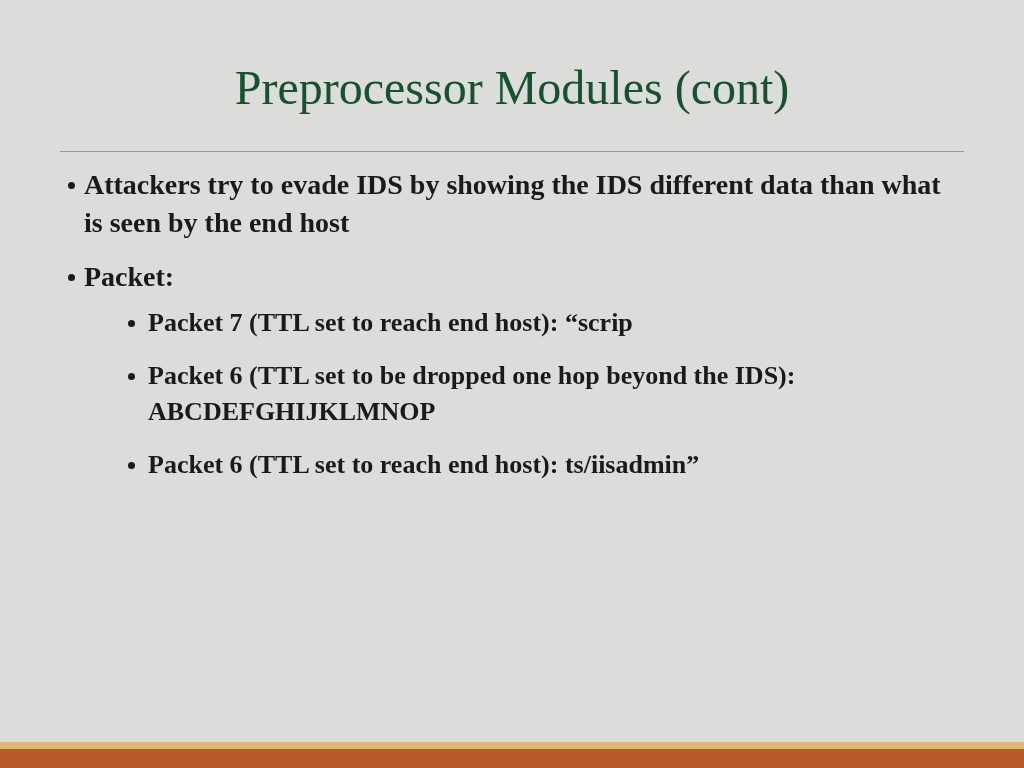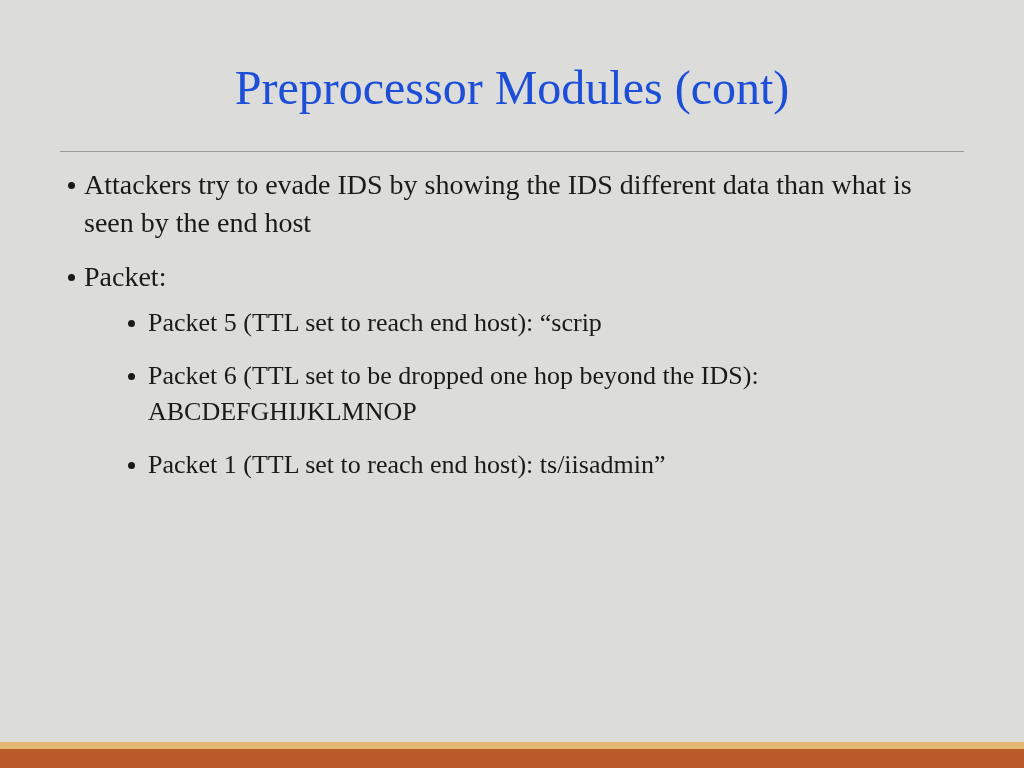--- a/index.html
+++ b/index.html
@@ -13,30 +13,31 @@
   .slide {
     width: 1024px;
     height: 768px;
     position: relative;
     padding: 60px 60px 0 60px;
   }
   .title {
     font-size: 48px;
     font-weight: 400;
     text-align: center;
-    color: #1d4ed8;
+    color: #14532d;
     margin-bottom: 36px;
   }
   .divider {
     border: none;
     border-top: 1px solid #9a9a98;
     margin: 0 0 14px 0;
   }
   .content {
     padding: 0 8px 0 8px;
+    font-weight: bold;
   }
   ul.level1 {
     list-style: none;
     margin: 0;
     padding: 0;
   }
   ul.level1 > li {
     font-size: 28px;
     line-height: 1.35;
     margin-bottom: 16px;
@@ -96,23 +97,23 @@
 
 <div class="slide">
   <h1 class="title">Preprocessor Modules (cont)</h1>
   <hr class="divider">
   <div class="content">
     <ul class="level1">
       <li>Attackers try to evade IDS by showing the IDS different data than what is seen by the end host</li>
       <li>
         <span>Packet:</span>
         <ul class="level2">
-          <li>Packet 5 (TTL set to reach end host): “scrip</li>
+          <li>Packet 7 (TTL set to reach end host): “scrip</li>
           <li>Packet 6 (TTL set to be dropped one hop beyond the IDS): ABCDEFGHIJKLMNOP</li>
-          <li>Packet 1 (TTL set to reach end host): ts/iisadmin”</li>
+          <li>Packet 6 (TTL set to reach end host): ts/iisadmin”</li>
         </ul>
       </li>
     </ul>
   </div>
   <div class="footer-bar">
     <div class="footer-top"></div>
     <div class="footer-bottom"></div>
   </div>
 </div>
 

